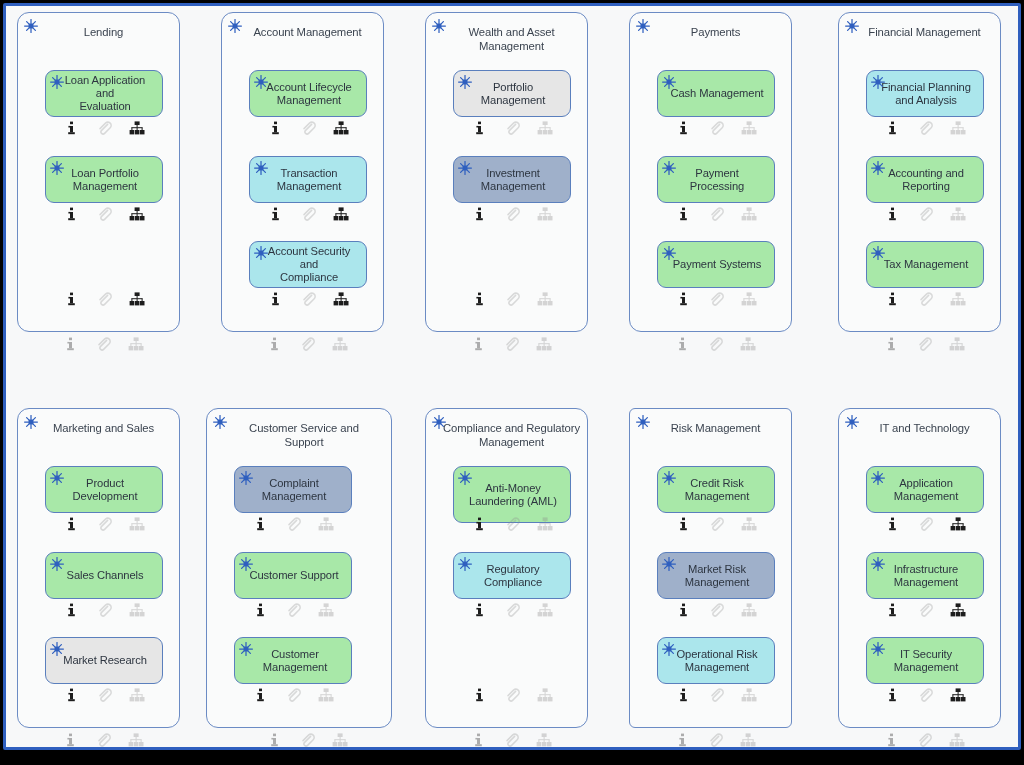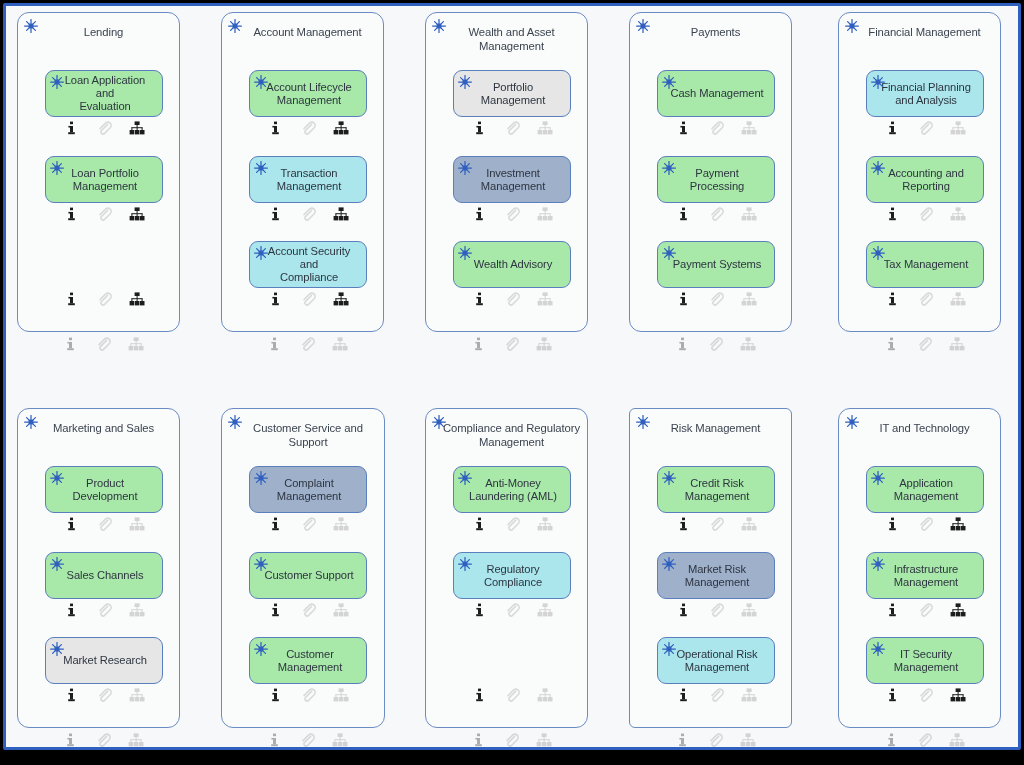--- a/index.html
+++ b/index.html
@@ -528,34 +528,20 @@
                 <rect x="2.4" y="6.2" width="11.2" height="1" fill="#8c8c8c"></rect>
                 <rect x="2.4" y="6.6" width="1" height="2.4" fill="#8c8c8c"></rect>
                 <rect x="7.6" y="6.6" width="1" height="2.4" fill="#8c8c8c"></rect>
                 <rect x="12.6" y="6.6" width="1" height="2.4" fill="#8c8c8c"></rect>
                 <rect x="0.6" y="9" width="4.6" height="4.4" fill="#8c8c8c"></rect>
                 <rect x="5.8" y="9" width="4.6" height="4.4" fill="#8c8c8c"></rect>
                 <rect x="10.9" y="9" width="4.6" height="4.4" fill="#8c8c8c"></rect>
               </svg>
             </span>
           </div>
-          <div class="card fill-green" style="left: 27px; top: 228px; width: 118px; height: 47px;">
-            <div class="card-spark">
-              <svg class="ico" width="16" height="16" viewBox="0 0 16 16">
-                <g stroke="#2f5fbf" stroke-width="1.25" stroke-linecap="round">
-                  <line x1="8" y1="1.6" x2="8" y2="14.4"></line>
-                  <line x1="1.6" y1="8" x2="14.4" y2="8"></line>
-                  <line x1="3.6" y1="3.6" x2="12.4" y2="12.4"></line>
-                  <line x1="12.4" y1="3.6" x2="3.6" y2="12.4"></line>
-                </g>
-                <rect x="5.6" y="5.6" width="4.8" height="4.8" fill="#2f5fbf"></rect>
-              </svg>
-            </div>
-            <div class="card-label">Wealth Advisory</div>
-          </div>
           <div class="icon-row" style="left: 27px; top: 278px; width: 118px;">
             <span class="icon-slot">
               <svg class="ico" width="11" height="14" viewBox="0 0 11 14">
                 <rect x="4" y="0.6" width="3" height="2.6" fill="#1d1d1d"></rect>
                 <rect x="4" y="5" width="3" height="6.2" fill="#1d1d1d"></rect>
                 <rect x="2.2" y="11.2" width="6.6" height="2" fill="#1d1d1d"></rect>
                 <rect x="2.4" y="4.9" width="2" height="1.6" fill="#1d1d1d"></rect>
               </svg>
             </span>
             <span class="icon-slot dim">
@@ -1106,21 +1092,21 @@
               <rect x="2.4" y="6.2" width="11.2" height="1" fill="#8c8c8c"></rect>
               <rect x="2.4" y="6.6" width="1" height="2.4" fill="#8c8c8c"></rect>
               <rect x="7.6" y="6.6" width="1" height="2.4" fill="#8c8c8c"></rect>
               <rect x="12.6" y="6.6" width="1" height="2.4" fill="#8c8c8c"></rect>
               <rect x="0.6" y="9" width="4.6" height="4.4" fill="#8c8c8c"></rect>
               <rect x="5.8" y="9" width="4.6" height="4.4" fill="#8c8c8c"></rect>
               <rect x="10.9" y="9" width="4.6" height="4.4" fill="#8c8c8c"></rect>
             </svg>
           </span>
         </div>
-        <div class="group" style="left: 215px; top: 402px; width: 164px; height: 320px;">
+        <div class="group" style="left: 200px; top: 402px; width: 186px; height: 320px;">
           <div class="grp-spark">
             <svg class="ico" width="16" height="16" viewBox="0 0 16 16">
               <g stroke="#2f5fbf" stroke-width="1.25" stroke-linecap="round">
                 <line x1="8" y1="1.6" x2="8" y2="14.4"></line>
                 <line x1="1.6" y1="8" x2="14.4" y2="8"></line>
                 <line x1="3.6" y1="3.6" x2="12.4" y2="12.4"></line>
                 <line x1="12.4" y1="3.6" x2="3.6" y2="12.4"></line>
               </g>
               <rect x="5.6" y="5.6" width="4.8" height="4.8" fill="#2f5fbf"></rect>
             </svg>
@@ -1291,21 +1277,21 @@
                 <line x1="8" y1="1.6" x2="8" y2="14.4"></line>
                 <line x1="1.6" y1="8" x2="14.4" y2="8"></line>
                 <line x1="3.6" y1="3.6" x2="12.4" y2="12.4"></line>
                 <line x1="12.4" y1="3.6" x2="3.6" y2="12.4"></line>
               </g>
               <rect x="5.6" y="5.6" width="4.8" height="4.8" fill="#2f5fbf"></rect>
             </svg>
           </div>
           <div class="group-title" style="white-space: pre-line;">Compliance and Regulatory
 Management</div>
-          <div class="card fill-green" style="left: 27px; top: 57px; width: 118px; height: 47px;">
+          <div class="card fill-green" style="left: 27px; top: 57px; width: 118px; height: 57px;">
             <div class="card-spark">
               <svg class="ico" width="16" height="16" viewBox="0 0 16 16">
                 <g stroke="#2f5fbf" stroke-width="1.25" stroke-linecap="round">
                   <line x1="8" y1="1.6" x2="8" y2="14.4"></line>
                   <line x1="1.6" y1="8" x2="14.4" y2="8"></line>
                   <line x1="3.6" y1="3.6" x2="12.4" y2="12.4"></line>
                   <line x1="12.4" y1="3.6" x2="3.6" y2="12.4"></line>
                 </g>
                 <rect x="5.6" y="5.6" width="4.8" height="4.8" fill="#2f5fbf"></rect>
               </svg>

